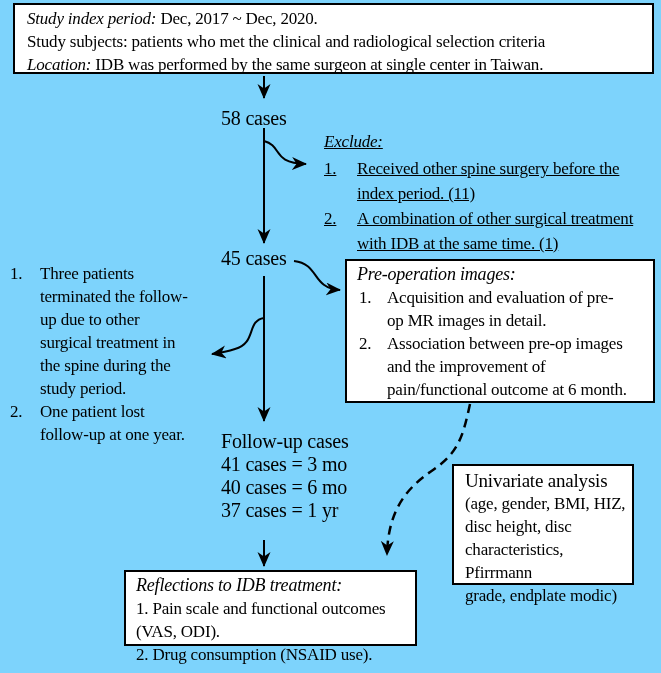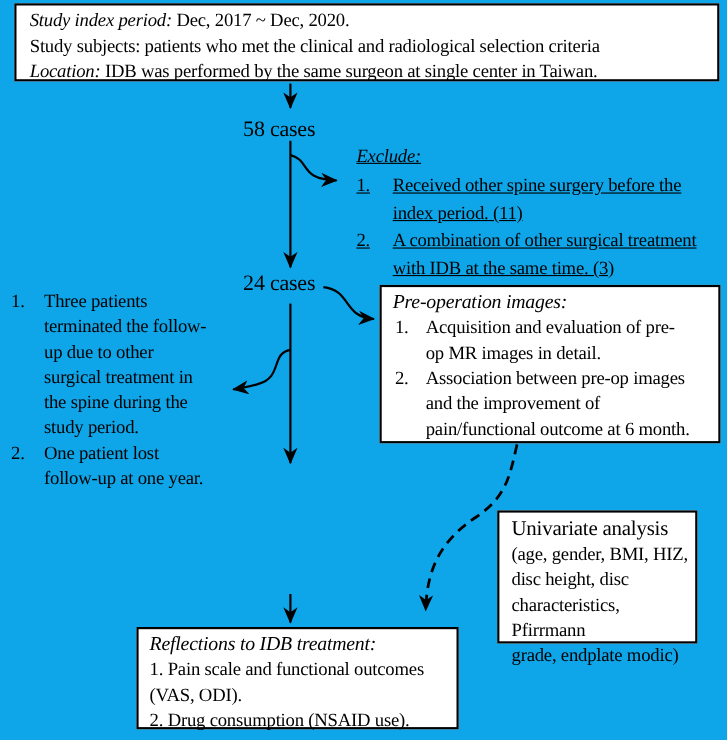--- a/index.html
+++ b/index.html
@@ -1,19 +1,19 @@
 <!DOCTYPE html>
 <html><head>
 <meta charset="utf-8">
 <style>
   html,body{margin:0;padding:0;background:#ffffff;}
   .canvas{
     position:relative;
     width:661px;height:673px;
-    background:#0ea5e9;color:#000000;
+    background:#7dd3fc;color:#000000;
     font-family:"Liberation Serif",serif;
     font-size:17px;letter-spacing:-0.2px;line-height:23px;
     overflow:hidden;
   }
   .box{position:absolute;border:2px solid #000;box-sizing:border-box;background:#fff;}
   .abs{position:absolute;}
   .italic{font-style:italic;}
   .pre{white-space:pre-line;}
   .node-label{font-size:20px;line-height:24px;white-space:nowrap;}
   .li{display:flex;align-items:flex-start;}
@@ -38,33 +38,33 @@
     <div>
       <span class="italic">Study index period:</span><span> Dec, 2017 ~ Dec, 2020.</span>
     </div>
     <div>Study subjects: patients who met the clinical and radiological selection criteria</div>
     <div>
       <span class="italic">Location:</span><span> IDB was performed by the same surgeon at single center in Taiwan.</span>
     </div>
   </div>
 
   <div class="abs node-label" style="left:221px;top:106px;">58 cases</div>
-  <div class="abs node-label" style="left:221px;top:246px;">24 cases</div>
+  <div class="abs node-label" style="left:221px;top:246px;">45 cases</div>
 
   <div class="abs exclude-list" style="left:324px;top:129px;width:336px;text-decoration:underline;">
     <div class="italic" style="margin-bottom:2px;">Exclude:</div>
     <div class="li">
       <div class="num">1.</div>
       <div class="pre txtcol">Received other spine surgery before the
 index period. (11)</div>
     </div>
     <div class="li">
       <div class="num">2.</div>
       <div class="pre txtcol">A combination of other surgical treatment
-with IDB at the same time. (3)</div>
+with IDB at the same time. (1)</div>
     </div>
   </div>
 
   <div class="abs left-notes" style="left:8px;top:262px;width:210px;">
     <div class="li">
       <div class="num">1.</div>
       <div class="pre txtcol">Three patients
 terminated the follow-
 up due to other
 surgical treatment in
@@ -86,30 +86,36 @@
 op MR images in detail.</div>
     </div>
     <div class="li">
       <div class="num">2.</div>
       <div class="pre txtcol">Association between pre-op images
 and the improvement of
 pain/functional outcome at 6 month.</div>
     </div>
   </div>
 
+  <div class="abs followup" style="left:221px;top:430px;">
+    <div>Follow-up cases</div>
+    <div>41 cases = 3 mo</div>
+    <div>40 cases = 6 mo</div>
+    <div>37 cases = 1 yr</div>
+  </div>
 
   <div class="box" style="left:452px;top:464px;width:182px;height:121px;padding:3px 4px 0 11px;">
     <div class="heading-lg" style="line-height:23px;">Univariate analysis</div>
     <div class="pre">(age, gender, BMI, HIZ,
 disc height, disc
 characteristics, Pfirrmann
 grade, endplate modic)</div>
   </div>
 
-  <div class="box" style="left:124px;top:570px;width:293px;height:93px;padding:2px 6px 0 10px;">
+  <div class="box" style="left:124px;top:570px;width:293px;height:76px;padding:2px 6px 0 10px;">
     <div class="italic heading-md" style="line-height:23px;">Reflections to IDB treatment:</div>
     <div class="pre">1. Pain scale and functional outcomes
 (VAS, ODI).
 2. Drug consumption (NSAID use).</div>
   </div>
 
   <svg class="arrows" width="661" height="673" viewBox="0 0 661 673">
     <defs>
       <marker id="arw" markerUnits="userSpaceOnUse" markerWidth="16" markerHeight="14" refX="14" refY="6.5" orient="auto">
         <path d="M0,0 L15,6.5 L0,13 L4.5,6.5 Z" fill="#000"></path>

